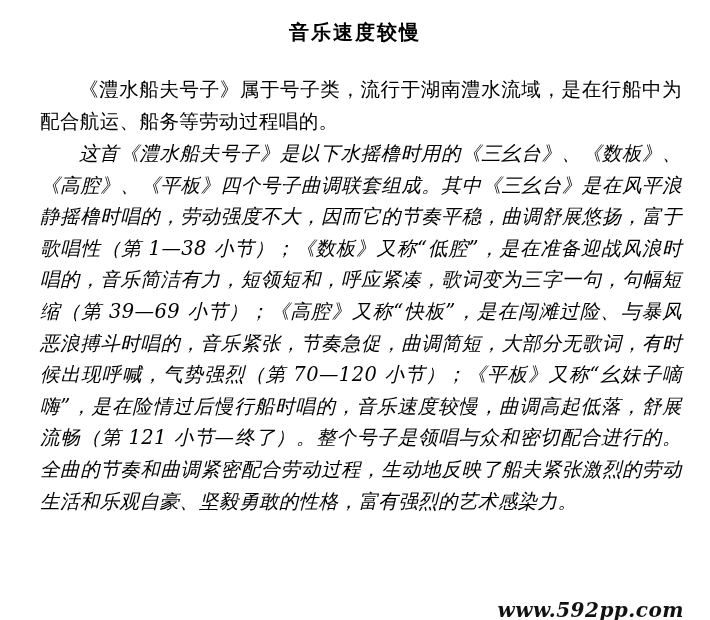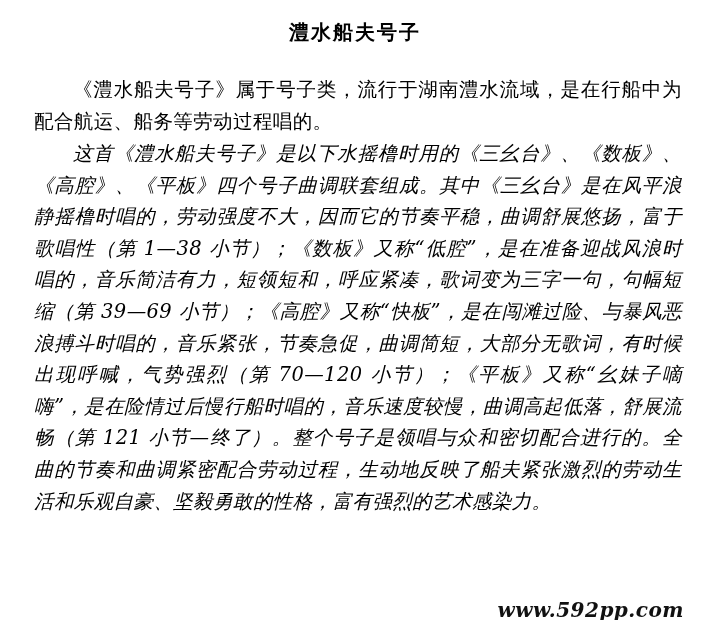--- a/index.html
+++ b/index.html
@@ -32,21 +32,21 @@
   }
   .body-text {
     margin: 28px 28px 0 30px;
     font-size: 19.5px;
     line-height: 1.62;
     text-align: justify;
     text-justify: inter-ideograph;
     font-family: "DejaVu Serif", "Liberation Serif", serif;
   }
   .para {
-    margin: 0 0 0 4px;
+    margin: 0 0 0 10px;
     text-indent: 2em;
     letter-spacing: 0.4px;
   }
   .para + .para {
     margin-top: 1px;
     font-style: italic;
   }
   .watermark {
     position: absolute;
     right: 26px;
@@ -57,21 +57,21 @@
     font-size: 20px;
     color: #111111;
     letter-spacing: 0.5px;
   }
 </style>
 </head>
 <body>
 
 <div class="page">
 
-  <h1 class="doc-title">澧水船夫号子</h1>
+  <h1 class="doc-title">音乐速度较慢</h1>
 
   <div class="body-text">
     <p class="para">《澧水船夫号子》属于号子类，流行于湖南澧水流域，是在行船中为配合航运、船务等劳动过程唱的。</p>
     <p class="para">这首《澧水船夫号子》是以下水摇橹时用的《三幺台》、《数板》、《高腔》、《平板》四个号子曲调联套组成。其中《三幺台》是在风平浪静摇橹时唱的，劳动强度不大，因而它的节奏平稳，曲调舒展悠扬，富于歌唱性（第 1—38 小节）；《数板》又称“低腔”，是在准备迎战风浪时唱的，音乐简洁有力，短领短和，呼应紧凑，歌词变为三字一句，句幅短缩（第 39—69 小节）；《高腔》又称“快板”，是在闯滩过险、与暴风恶浪搏斗时唱的，音乐紧张，节奏急促，曲调简短，大部分无歌词，有时候出现呼喊，气势强烈（第 70—120 小节）；《平板》又称“幺妹子嘀嗨”，是在险情过后慢行船时唱的，音乐速度较慢，曲调高起低落，舒展流畅（第 121 小节—终了）。整个号子是领唱与众和密切配合进行的。全曲的节奏和曲调紧密配合劳动过程，生动地反映了船夫紧张激烈的劳动生活和乐观自豪、坚毅勇敢的性格，富有强烈的艺术感染力。</p>
   </div>
 
   <div class="watermark">www.592pp.com</div>
 
 </div>
 

